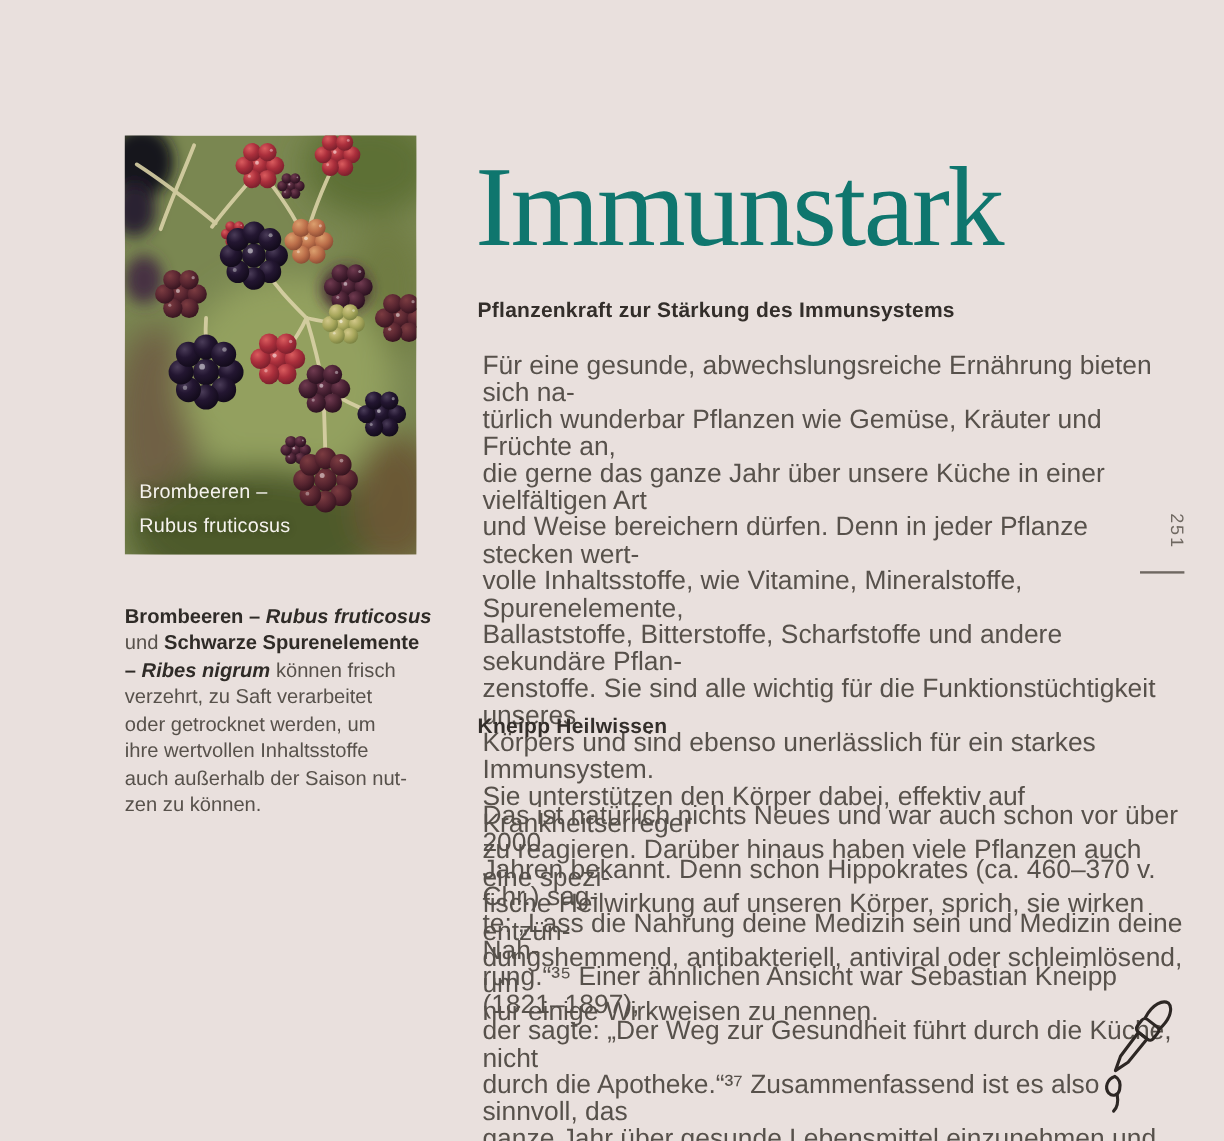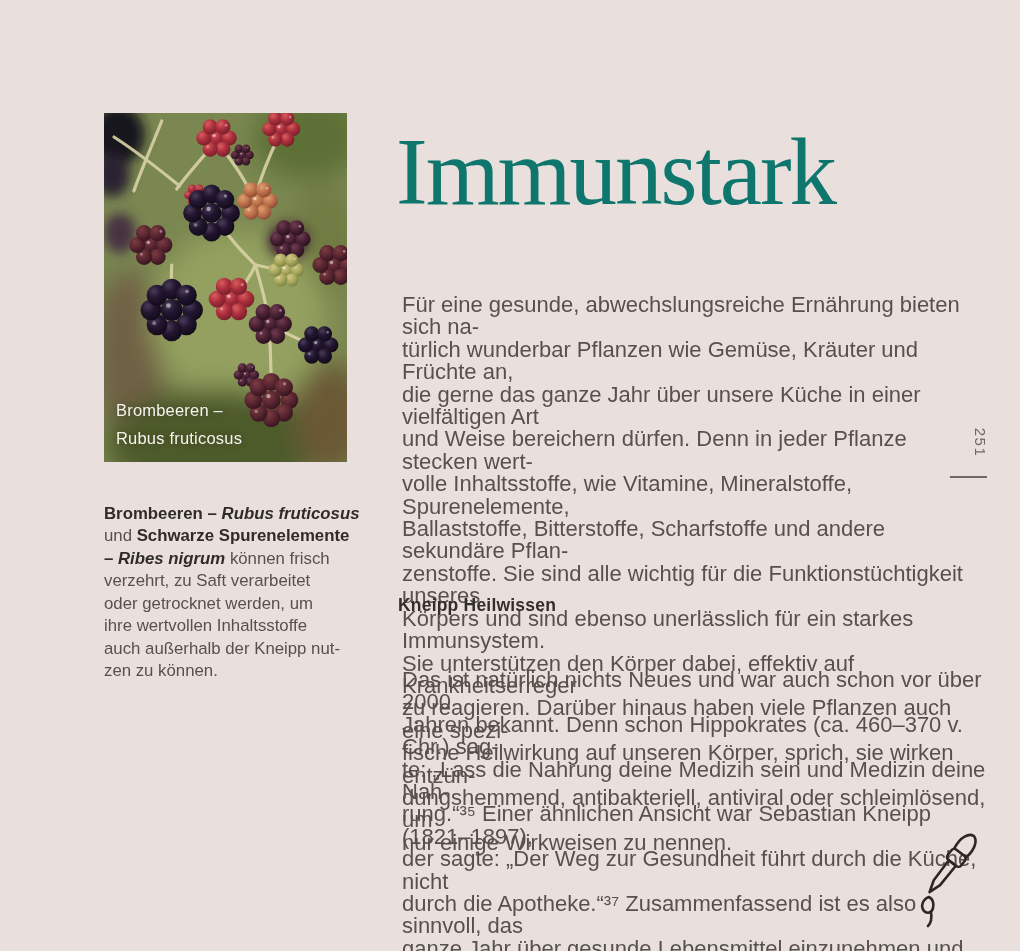--- a/index.html
+++ b/index.html
@@ -186,24 +186,25 @@
     <figcaption>Brombeeren –
 Rubus fruticosus</figcaption>
   </figure>
 
   <p class="note note1"><span class="b">Brombeeren – </span><span class="b i">Rubus fruticosus</span><span>
 und </span><span class="b">Schwarze Spurenelemente</span><span class="b">
 – </span><span class="b i">Ribes nigrum</span><span> können frisch
 verzehrt, zu Saft verarbeitet
 oder getrocknet werden, um
 ihre wertvollen Inhaltsstoffe
-auch außerhalb der Kneipp nut-
+auch außerhalb der Saison nut-
 zen zu können.</span></p>
 
   <h1 class="title">Immunstark</h1>
+  <h2 class="subtitle">Pflanzenkraft zur Stärkung des Immunsystems</h2>
   <p class="bodytext para1">Für eine gesunde, abwechslungsreiche Ernährung bieten sich na-
 türlich wunderbar Pflanzen wie Gemüse, Kräuter und Früchte an,
 die gerne das ganze Jahr über unsere Küche in einer vielfältigen Art
 und Weise bereichern dürfen. Denn in jeder Pflanze stecken wert-
 volle Inhaltsstoffe, wie Vitamine, Mineralstoffe, Spurenelemente,
 Ballaststoffe, Bitterstoffe, Scharfstoffe und andere sekundäre Pflan-
 zenstoffe. Sie sind alle wichtig für die Funktionstüchtigkeit unseres
 Körpers und sind ebenso unerlässlich für ein starkes Immunsystem.
 Sie unterstützen den Körper dabei, effektiv auf Krankheitserreger
 zu reagieren. Darüber hinaus haben viele Pflanzen auch eine spezi-

